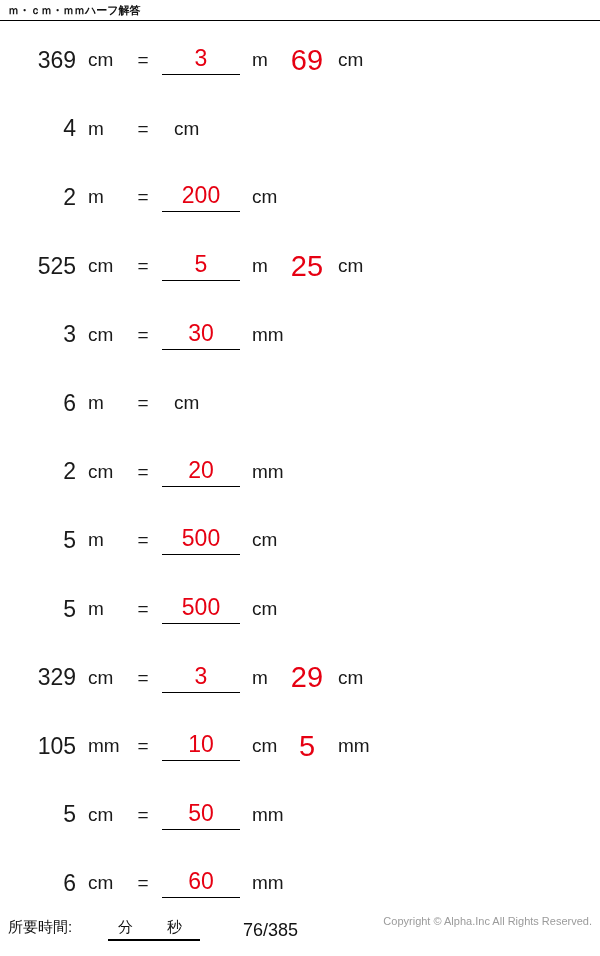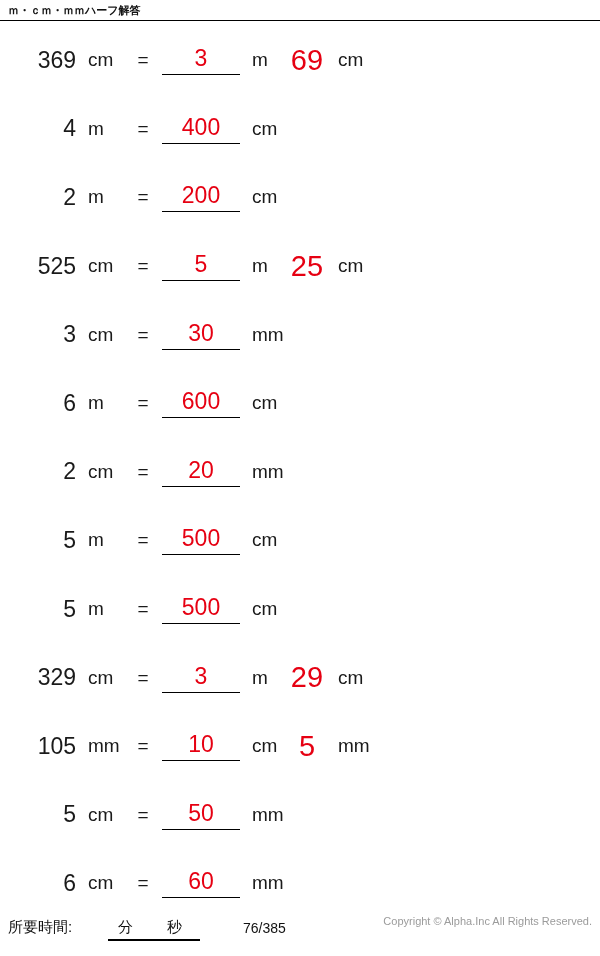--- a/index.html
+++ b/index.html
@@ -137,21 +137,21 @@
     position: absolute;
     left: 167px;
     top: 6px;
     font-size: 15px;
     color: #111;
   }
   .page-num {
     position: absolute;
     left: 243px;
     top: 8px;
-    font-size: 14px;
+    font-size: 18px;
     color: #111;
   }
   .copyright {
     position: absolute;
     right: 8px;
     top: 2px;
     text-align: left;
     font-size: 11px;
     color: #9b9b9b;
     line-height: 15px;
@@ -172,21 +172,20 @@
         <div class="c-eq">=</div>
         <div class="c-ans1">3</div>
         <div class="c-unit2">m</div>
         <div class="c-ans2">69</div>
         <div class="c-unit3">cm</div>
       </div>
       <div class="prob-row">
         <div class="c-num1">4</div>
         <div class="c-unit1">m</div>
         <div class="c-eq">=</div>
-        <div class="c-ans1">400</div>
         <div class="c-unit2">cm</div>
         <div class="c-ans2"></div>
         <div class="c-unit3"></div>
       </div>
       <div class="prob-row">
         <div class="c-num1">2</div>
         <div class="c-unit1">m</div>
         <div class="c-eq">=</div>
         <div class="c-ans1">200</div>
         <div class="c-unit2">cm</div>
@@ -208,21 +207,20 @@
         <div class="c-eq">=</div>
         <div class="c-ans1">30</div>
         <div class="c-unit2">mm</div>
         <div class="c-ans2"></div>
         <div class="c-unit3"></div>
       </div>
       <div class="prob-row">
         <div class="c-num1">6</div>
         <div class="c-unit1">m</div>
         <div class="c-eq">=</div>
-        <div class="c-ans1">600</div>
         <div class="c-unit2">cm</div>
         <div class="c-ans2"></div>
         <div class="c-unit3"></div>
       </div>
       <div class="prob-row">
         <div class="c-num1">2</div>
         <div class="c-unit1">cm</div>
         <div class="c-eq">=</div>
         <div class="c-ans1">20</div>
         <div class="c-unit2">mm</div>

